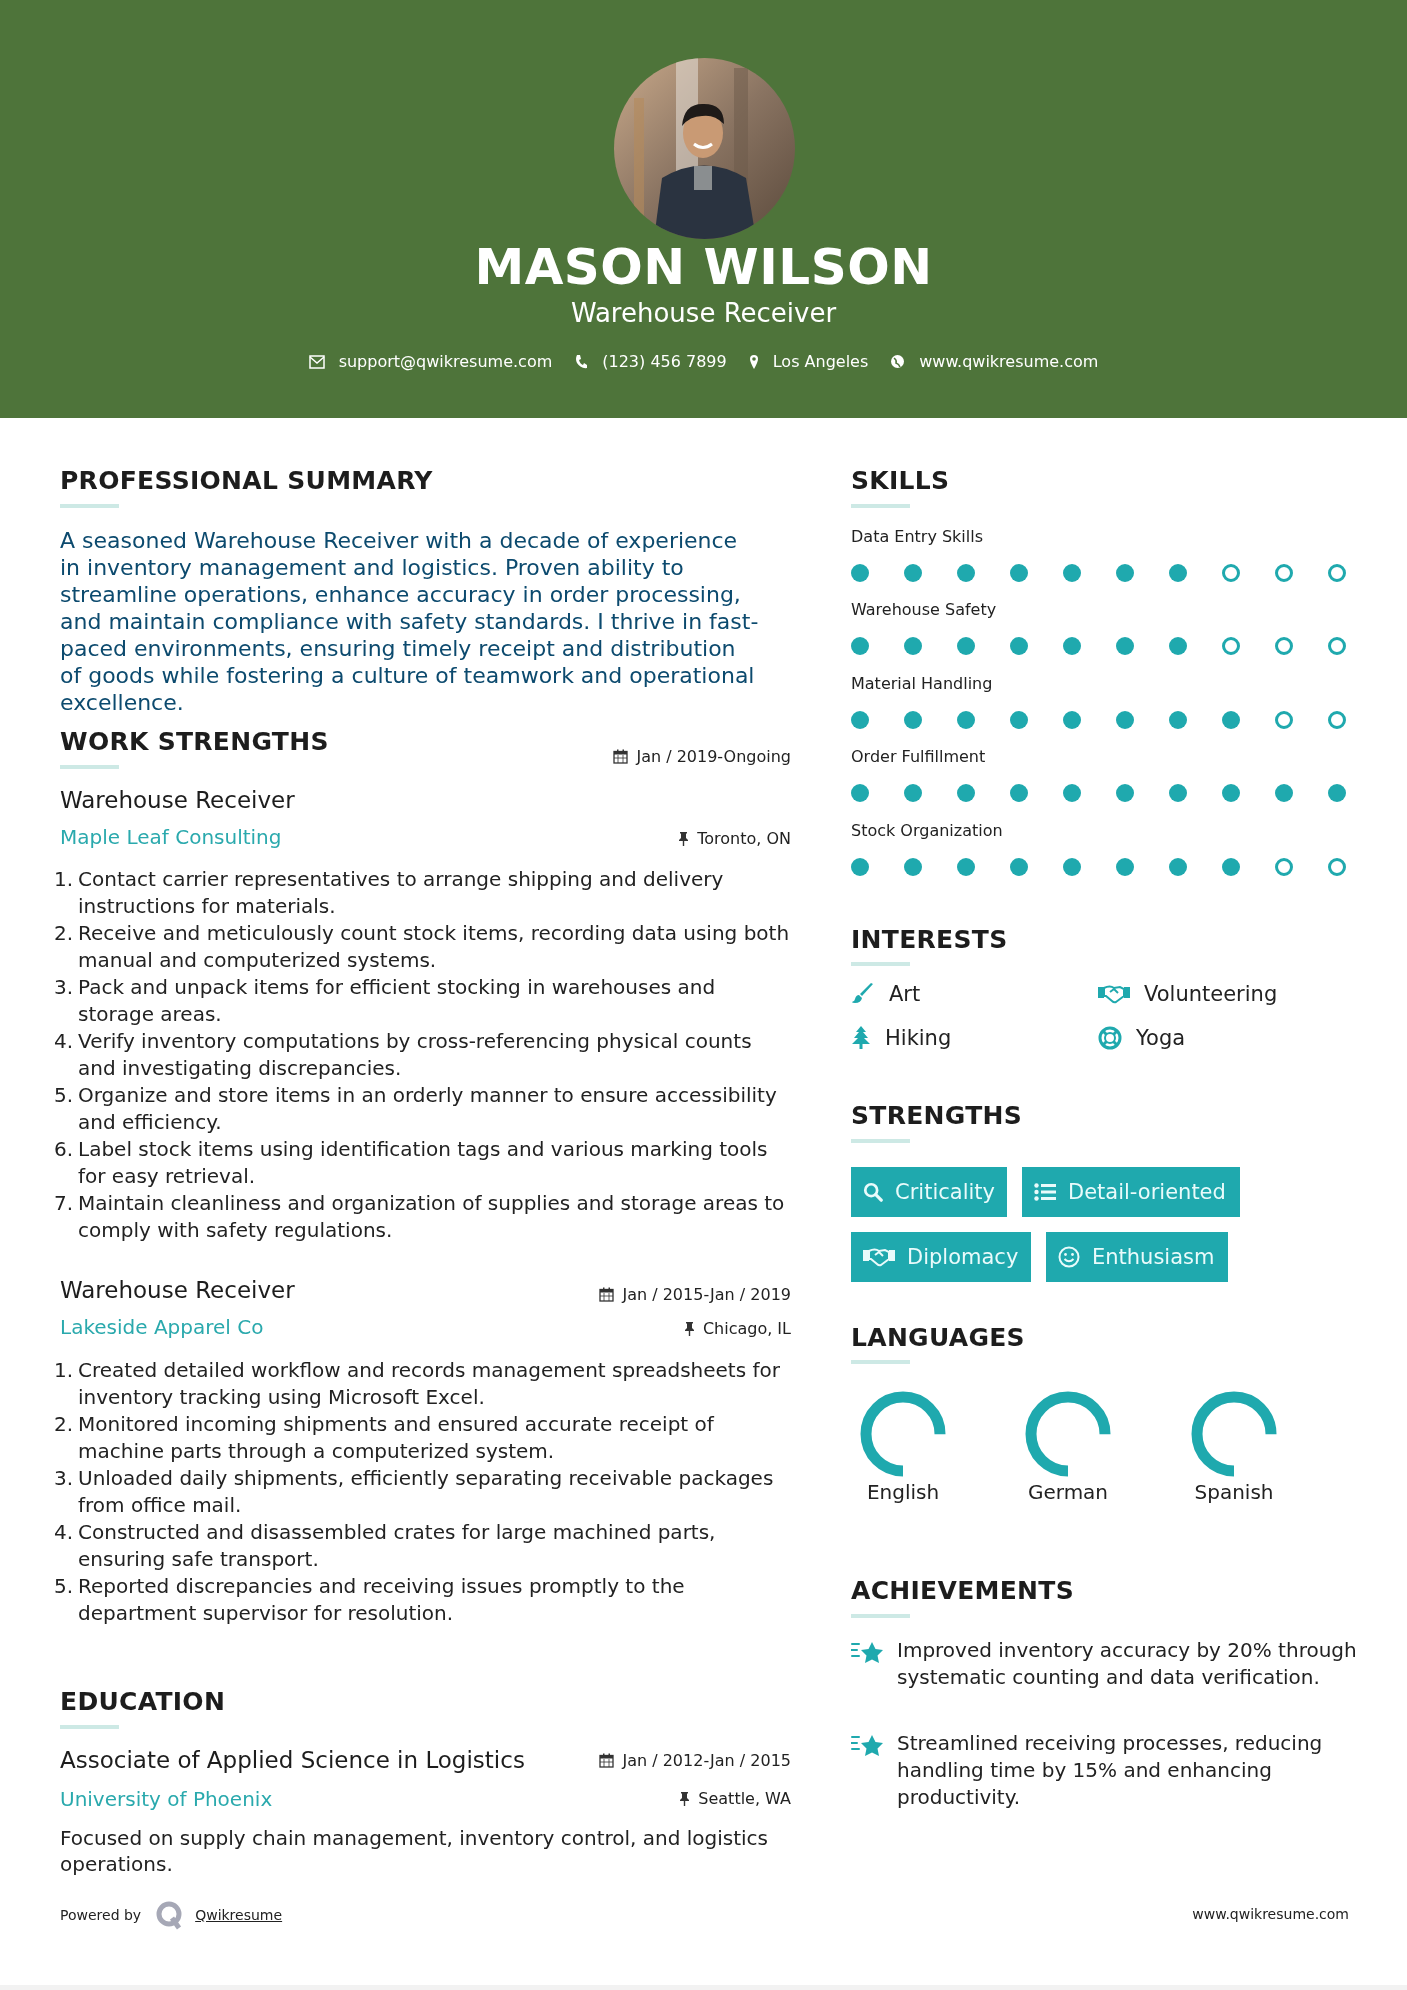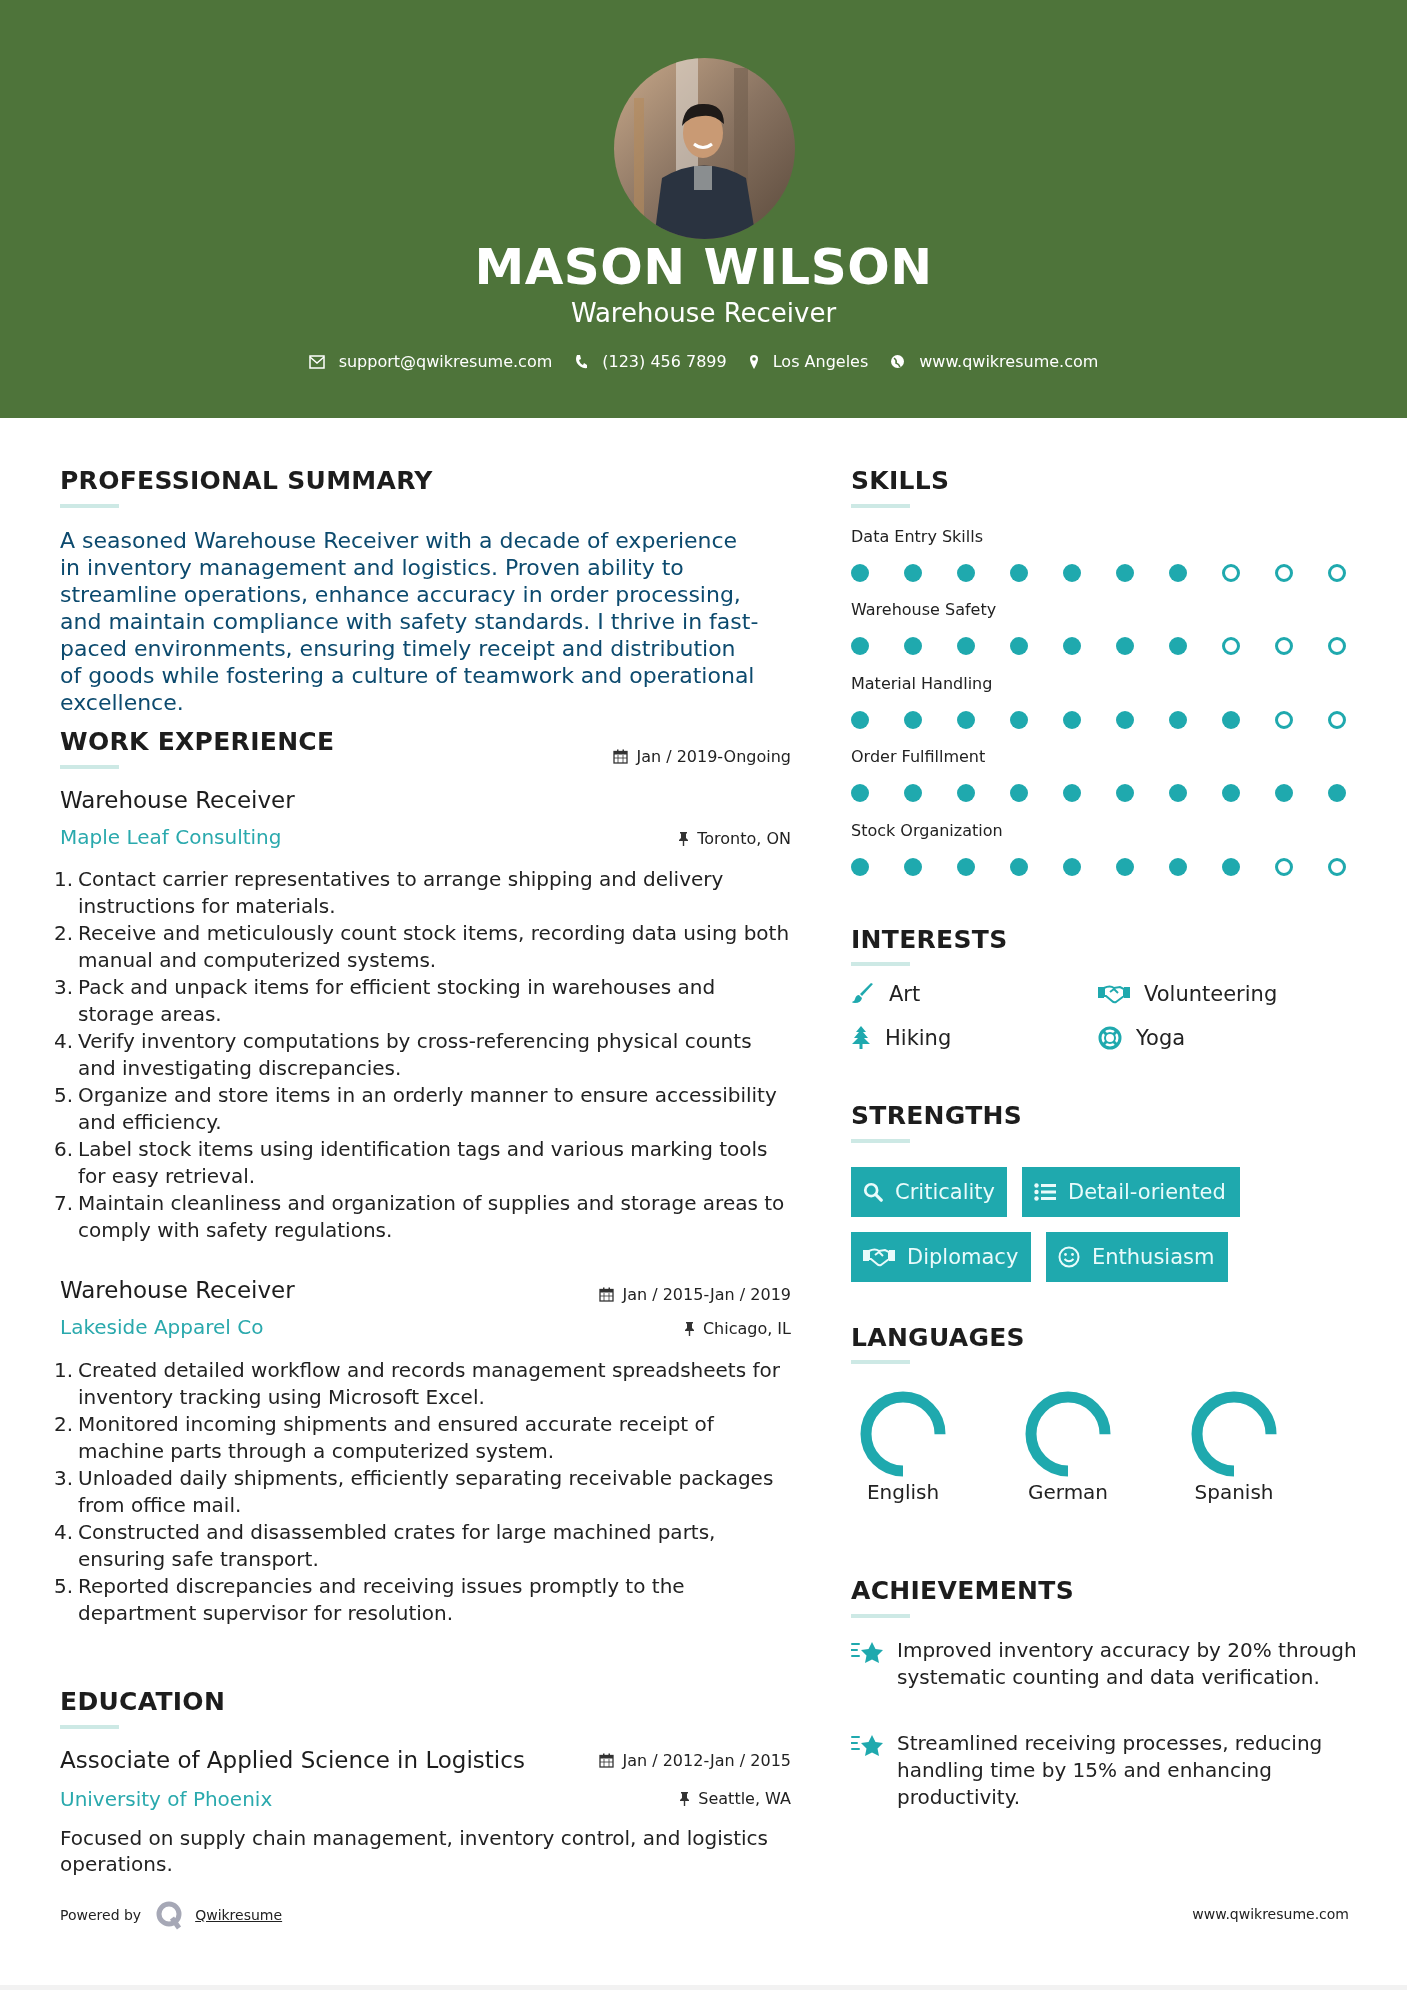--- a/index.html
+++ b/index.html
@@ -118,21 +118,21 @@
         </svg>
       <span>www.qwikresume.com</span>
     </div>
   </div>
 </div>
 
 <div class="sec-title" style="left:60px; top:466px;">PROFESSIONAL SUMMARY</div>
 <div class="sec-line" style="left:60px; top:504px;"></div>
 <div class="summary">A seasoned Warehouse Receiver with a decade of experience in inventory management and logistics. Proven ability to streamline operations, enhance accuracy in order processing, and maintain compliance with safety standards. I thrive in fast-paced environments, ensuring timely receipt and distribution of goods while fostering a culture of teamwork and operational excellence.</div>
 
-<div class="sec-title" style="left:60px; top:727px;">WORK EXPERIENCE</div>
+<div class="sec-title" style="left:60px; top:727px;">WORK STRENGTHS</div>
 <div class="sec-line" style="left:60px; top:765px;"></div>
 
 <div class="job-title" style="left:60px; top:787px;">Warehouse Receiver</div>
 <div class="job-meta" style="top:747px;">
   <svg width="15" height="15" viewBox="0 0 15 15">
       <rect x="1" y="2.5" width="13" height="11.5" fill="none" stroke="#333" stroke-width="1.3"></rect>
       <rect x="1" y="2.5" width="13" height="3" fill="#333"></rect>
       <rect x="4" y="0.5" width="1.5" height="3" fill="#333"></rect>
       <rect x="9.5" y="0.5" width="1.5" height="3" fill="#333"></rect>
       <path d="M1 9 H14 M5 6 V14 M10 6 V14" stroke="#333" stroke-width="0.8"></path>

